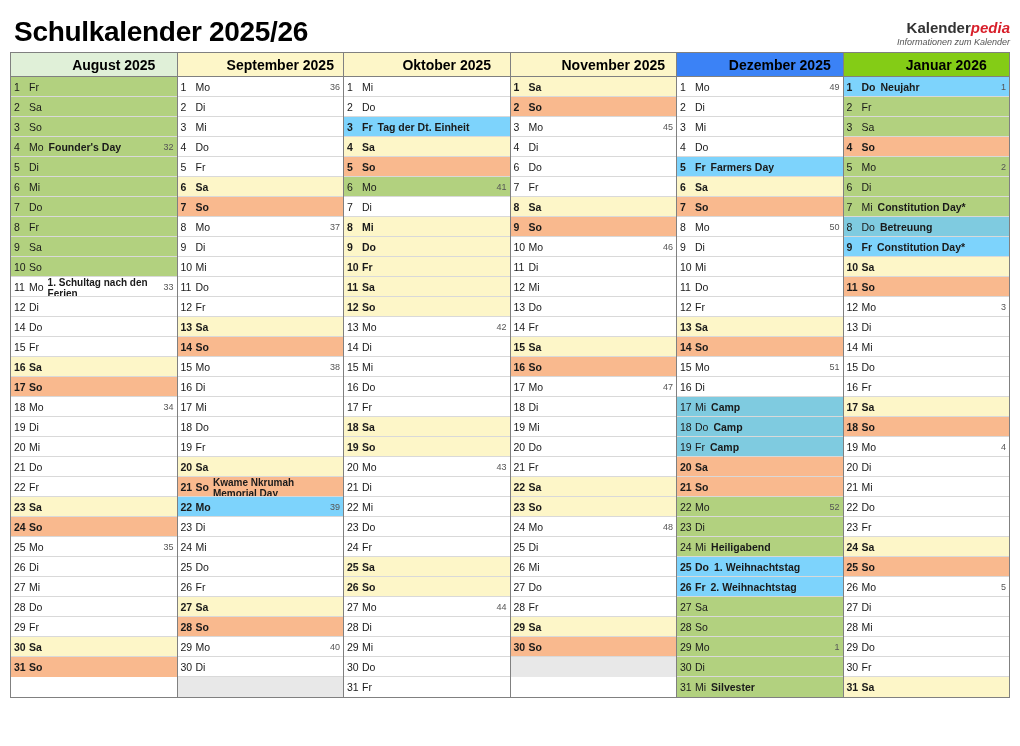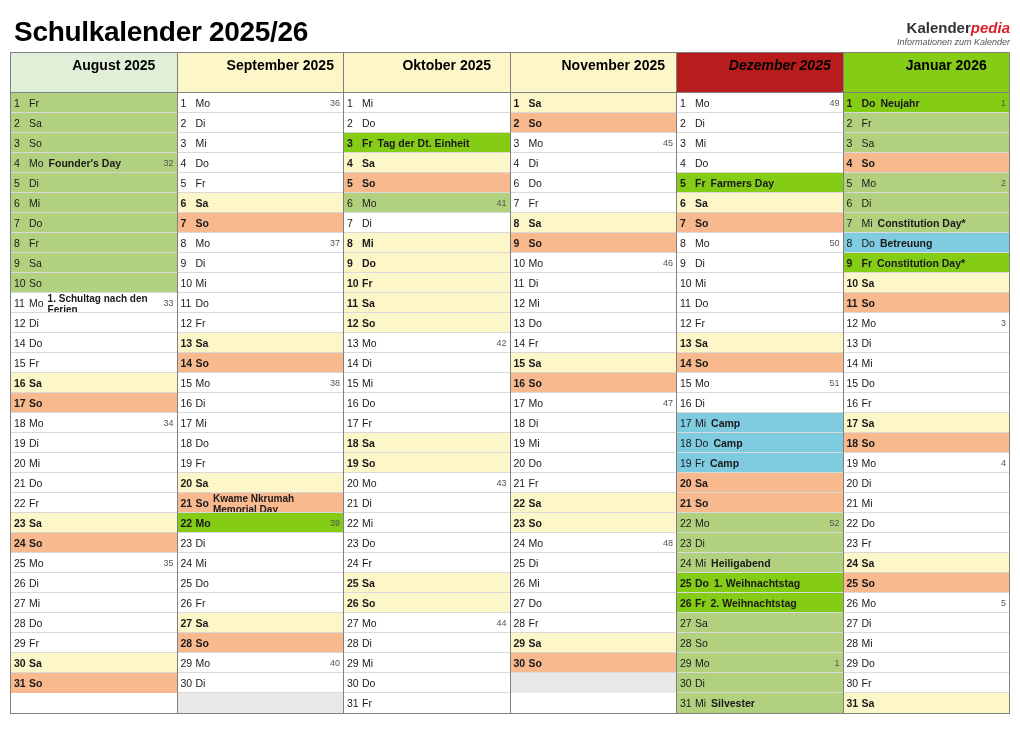--- a/index.html
+++ b/index.html
@@ -15,48 +15,48 @@
   .title{font-size:28px;font-weight:bold;color:#000;letter-spacing:-0.3px;margin:2px 0 0 4px;}
   .brand{text-align:right;margin-top:4px;}
   .brand .b1{font-size:15px;font-weight:bold;color:#333;}
   .brand .b1 i{color:#d81f2a;font-style:italic;}
   .brand .b2{font-size:9px;color:#555;margin-top:1px;font-style:italic;}
 
   
   .cal{display:flex;border:1px solid #808080;border-right:none;width:1000px;box-sizing:border-box;}
   .month{flex:1 1 0;border-right:1px solid #808080;min-width:0;}
   .mhead{
-    height:40px;line-height:24px;text-align:center;font-size:14px;font-weight:bold;
+    height:24px;line-height:24px;text-align:center;font-size:14px;font-weight:bold;
     border-bottom:1px solid #808080;box-sizing:border-box;padding-left:40px;
   }
   .m0 .mhead{background:#e0f0d8;}
   .m1 .mhead{background:#fdf6c8;}
   .m2 .mhead{background:#fdf6c8;}
   .m3 .mhead{background:#fdf6c8;}
-  .m4 .mhead{background:#b91c1c;font-style:italic;}
+  .m4 .mhead{background:#3b82f6;}
   .m5 .mhead{background:#84cc16;}
 
   .rows{display:block;}
   .row{
     position:relative;height:20px;line-height:20px;box-sizing:border-box;
     border-bottom:1px solid #d9d9d9;font-size:10.5px;color:#1a1a1a;
     white-space:nowrap;overflow:hidden;padding-left:3px;
   }
   .row:last-child{border-bottom:none;}
   .dnum{display:inline-block;min-width:13px;text-align:left;}
   .dow{display:inline-block;margin-left:2px;}
   .ev{display:inline-block;margin-left:5px;font-weight:bold;}
   .ev.small{font-size:10px;line-height:11px;vertical-align:middle;white-space:normal;max-width:104px;display:inline-block;margin-left:4px;}
   .wk{position:absolute;right:3px;top:0;font-size:9px;color:#555;}
 
   
   .bg-plain{background:#ffffff;}
   .bg-sat{background:#fdf6c8;}
   .bg-sun{background:#f9b98e;}
-  .bg-hol{background:#84cc16;}
+  .bg-hol{background:#7dd3fc;}
   .bg-vac{background:#b2d17f;}
   .bg-camp{background:#7fcbe0;}
   .bg-grey{background:#e8e8e8;}
   .row.bg-sat .dnum,.row.bg-sat .dow{font-weight:bold;}
   .row.bg-sun .dnum,.row.bg-sun .dow{font-weight:bold;}
   .row.bg-hol .dnum,.row.bg-hol .dow{font-weight:bold;}
 </style>
 </head>
 <body>
 

